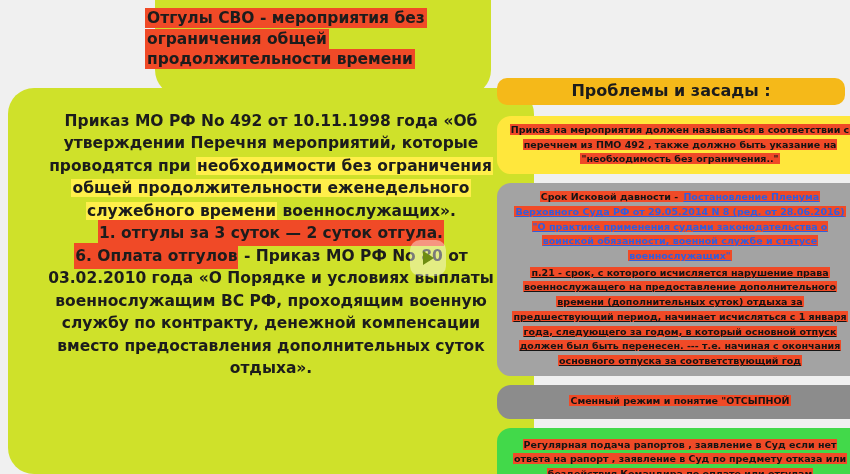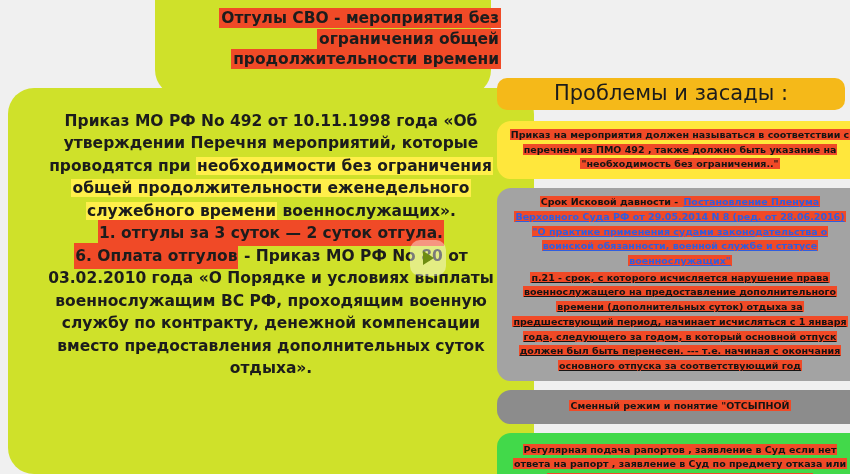--- a/index.html
+++ b/index.html
@@ -13,21 +13,21 @@
 
   
   .title-card {
     position: absolute;
     left: 155px; top: 0px; width: 336px; height: 96px;
     background: #cfe12a;
     border-radius: 0 0 26px 26px;
   }
   .title-text {
     position: absolute; left: -10px; top: 8px; width: 356px;
-    text-align: right;
+    text-align: left;
     font-size: 15.5px; font-weight: bold; line-height: 1.33;
     color: #1c1c1c;
   }
   .title-text .hl { background: #f04a27; box-decoration-break: clone;
                     -webkit-box-decoration-break: clone; padding: 1px 2px; }
 
   
   .red-banner {
     position: absolute; left: 12px; top: 57px; width: 790px; height: 28px;
     background: #ffffff;
@@ -71,21 +71,21 @@
   .panel { width: 366px; border-radius: 14px; padding: 7px 10px; margin-bottom: 9px; }
 
   .panel-header {
     background: #f5b919;
     border-radius: 10px;
     text-align: center;
     padding: 3px 8px 5px 8px;
     width: 348px;
     margin-bottom: 11px;
   }
-  .panel-header span { font-size: 21px; font-weight: normal; color: #1c1c1c; }
+  .panel-header span { font-size: 16px; font-weight: bold; color: #1c1c1c; }
 
   .panel-yellow { background: #ffe73c; }
   .panel-cyan   { background: #a3a3a3; }
   .panel-gray   { background: #8c8c8c; }
   .panel-green  { background: #42d94a; }
 
   .panel p {
     text-align: center;
     font-size: 9.5px; font-weight: bold; line-height: 1.55; color: #141414;
   }

